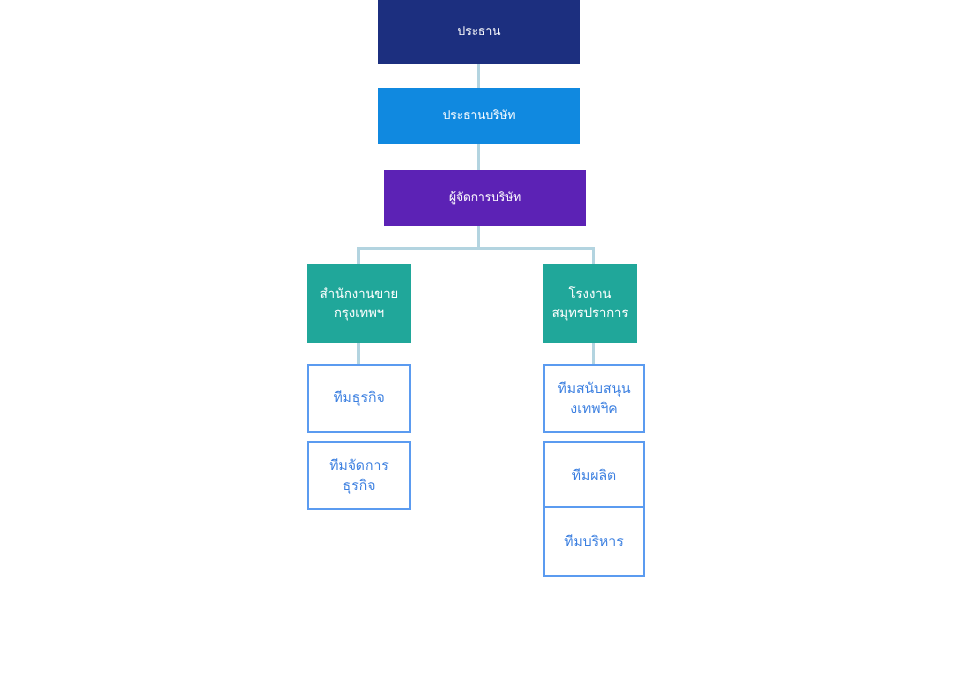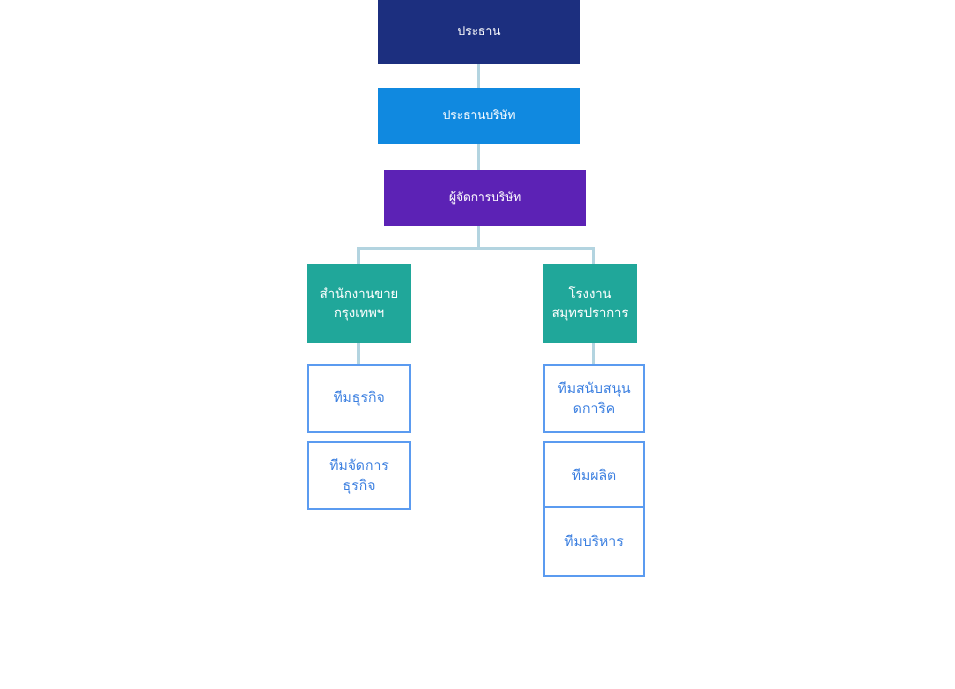--- a/index.html
+++ b/index.html
@@ -121,19 +121,19 @@
   <div class="node fill small" id="node-samut-factory" style="background:#20a79a">โรงงาน
 สมุทรปราการ</div>
 
   <div class="node outline" id="node-business-team">ทีมธุรกิจ</div>
 
   <div class="node outline" id="node-business-mgmt">ทีมจัดการ
 ธุรกิจ</div>
 
 
   <div class="node outline" id="node-tech-support-team">ทีมสนับสนุน
-ดการิค</div>
+งเทพฯิค</div>
 
   <div class="node outline" id="node-production-team">ทีมผลิต</div>
 
   <div class="node outline" id="node-admin-team">ทีมบริหาร</div>
 
 </div>
 
 </body></html>

